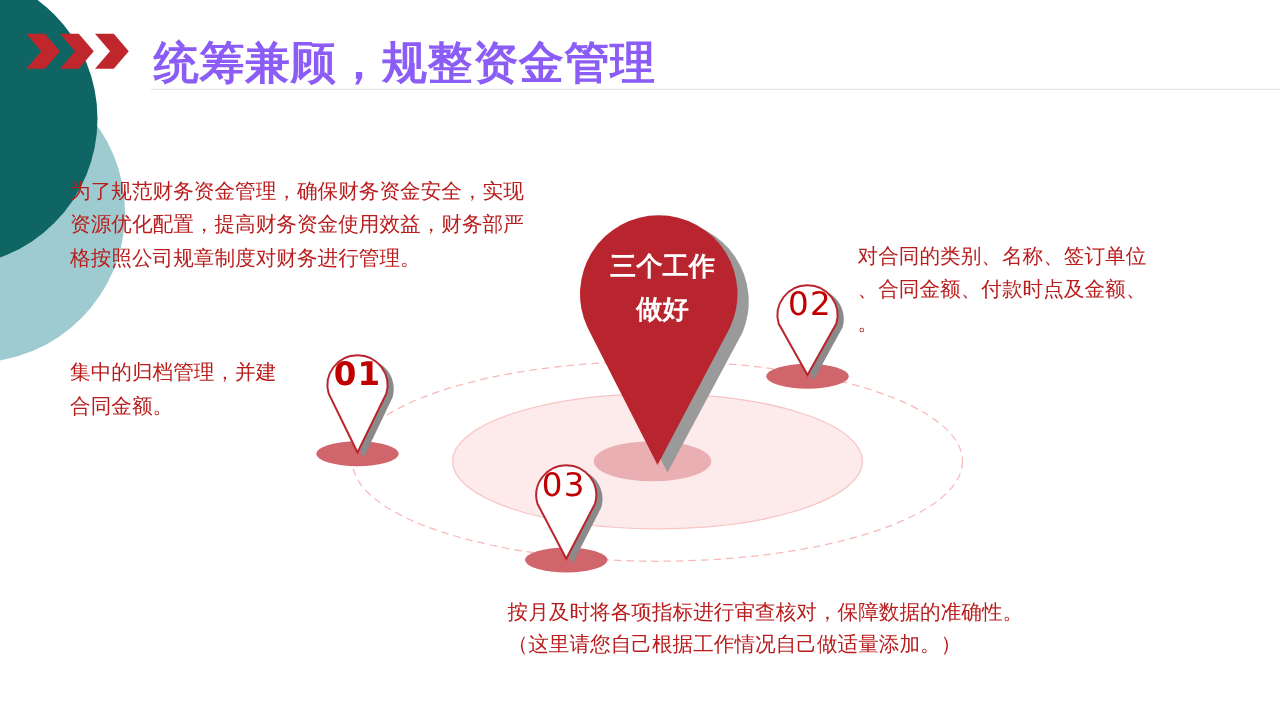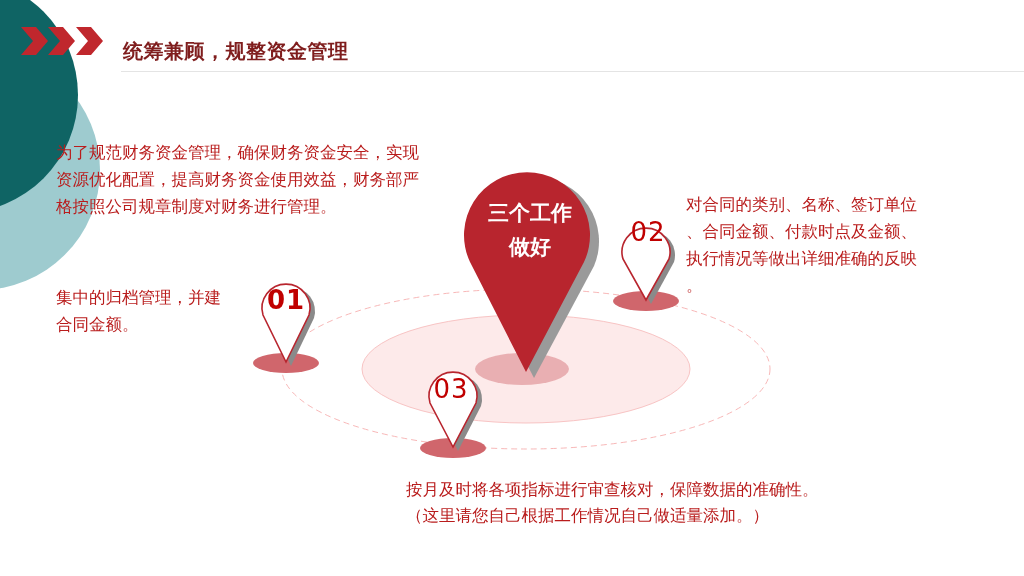--- a/index.html
+++ b/index.html
@@ -3,22 +3,22 @@
   <meta charset="utf-8">
   <style>
     html, body { margin: 0; padding: 0; }
     body {
       width: 1024px; height: 576px; overflow: hidden;
       background: #ffffff; position: relative;
       font-family: "DejaVu Sans", "Liberation Sans", sans-serif;
     }
     .deco { position: absolute; left: 0; top: 0; width: 1024px; height: 576px; pointer-events: none; }
     .title {
-      position: absolute; left: 123px; top: 38px;
-      font-size: 20px; font-weight: bold; color: #7f1d1d; letter-spacing: 0.5px;
+      position: absolute; left: 123px; top: 26px;
+      font-size: 36px; font-weight: bold; color: #8b5cf6; letter-spacing: 0.5px;
       white-space: nowrap;
     }
     .title-rule {
       position: absolute; left: 121px; top: 71px; width: 903px; height: 1px; background: #e4e4e4;
     }
     .para {
       position: absolute; color: #b91c1c; font-size: 16.5px; line-height: 27px; white-space: nowrap;
     }
     .p-intro { left: 56px; top: 139px; }
     .p-one { left: 56px; top: 284px; }
@@ -27,21 +27,21 @@
     .line { display: block; }
     .center-label {
       position: absolute; left: 466px; top: 196px; width: 128px; text-align: center;
       color: #ffffff; font-weight: bold; font-size: 21px; line-height: 34px;
     }
     .pin-num {
       position: absolute; color: #c00000; font-size: 26px; width: 48px; text-align: center;
       letter-spacing: 1px;
     }
     .n1 { left: 262px; top: 285px; font-weight: bold; }
-    .n2 { left: 624px; top: 217px; }
+    .n2 { left: 624px; top: 229px; }
     .n3 { left: 427px; top: 374px; }
   </style>
 </head>
 <body>
 
 <svg class="deco" viewBox="0 0 1024 576" xmlns="http://www.w3.org/2000/svg">
 
   <circle cx="-20" cy="170" r="120" fill="#9ecbcf"></circle>
   <circle cx="-40" cy="95" r="118" fill="#0f6464"></circle>
 
@@ -93,20 +93,19 @@
 <div class="pin-num n3">03</div>
 
 <div class="para p-one">
   <span class="line">集中的归档管理，并建</span>
   <span class="line">合同金额。</span>
 </div>
 
 <div class="para p-two">
   <span class="line">对合同的类别、名称、签订单位</span>
   <span class="line">、合同金额、付款时点及金额、</span>
-  <span class="line">执行情况等做出详细准确的反映</span>
   <span class="line">。</span>
 </div>
 
 <div class="para p-three">
   <span class="line">按月及时将各项指标进行审查核对，保障数据的准确性。</span>
   <span class="line">（这里请您自己根据工作情况自己做适量添加。）</span>
 </div>
 
 </body></html>

